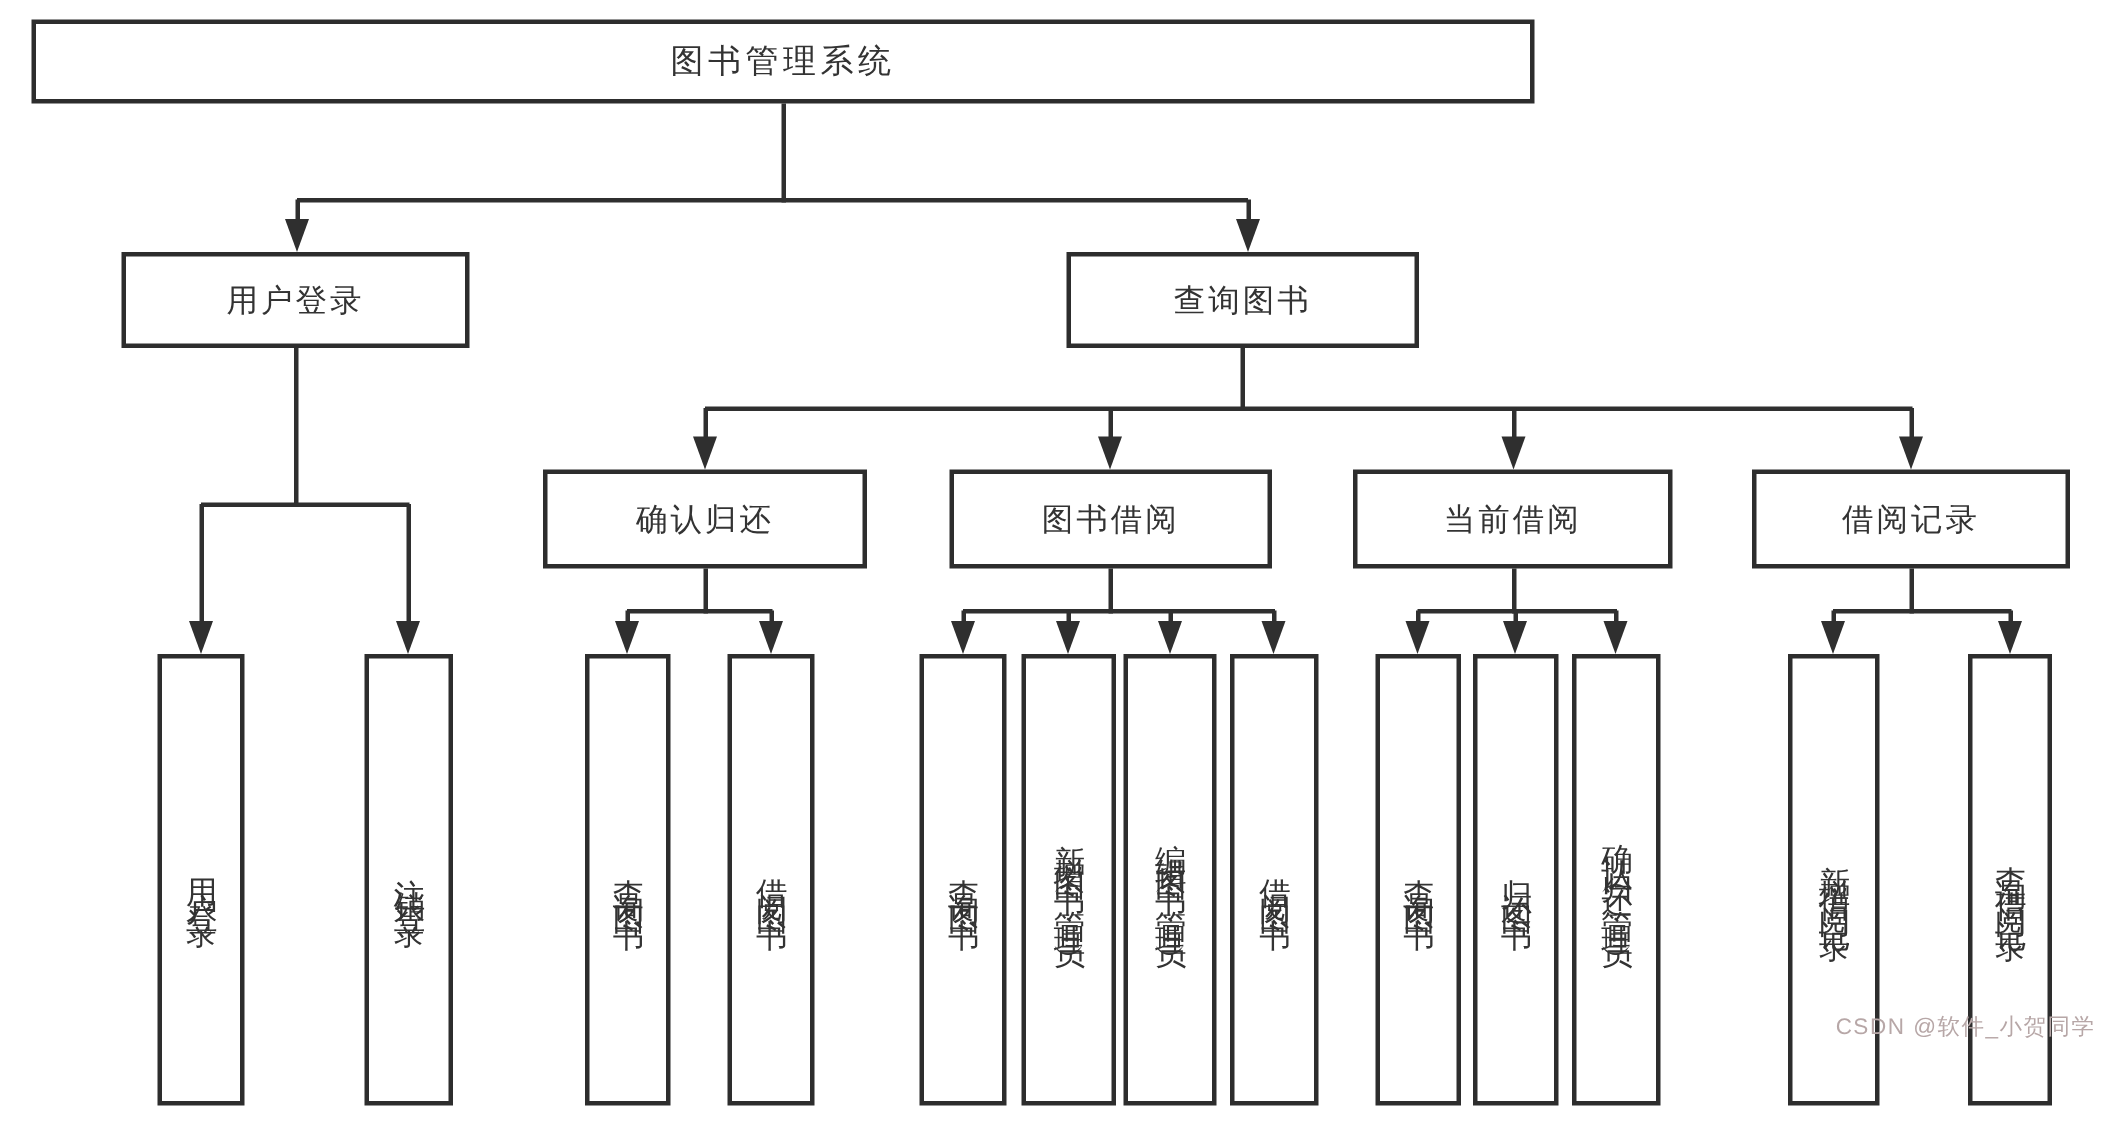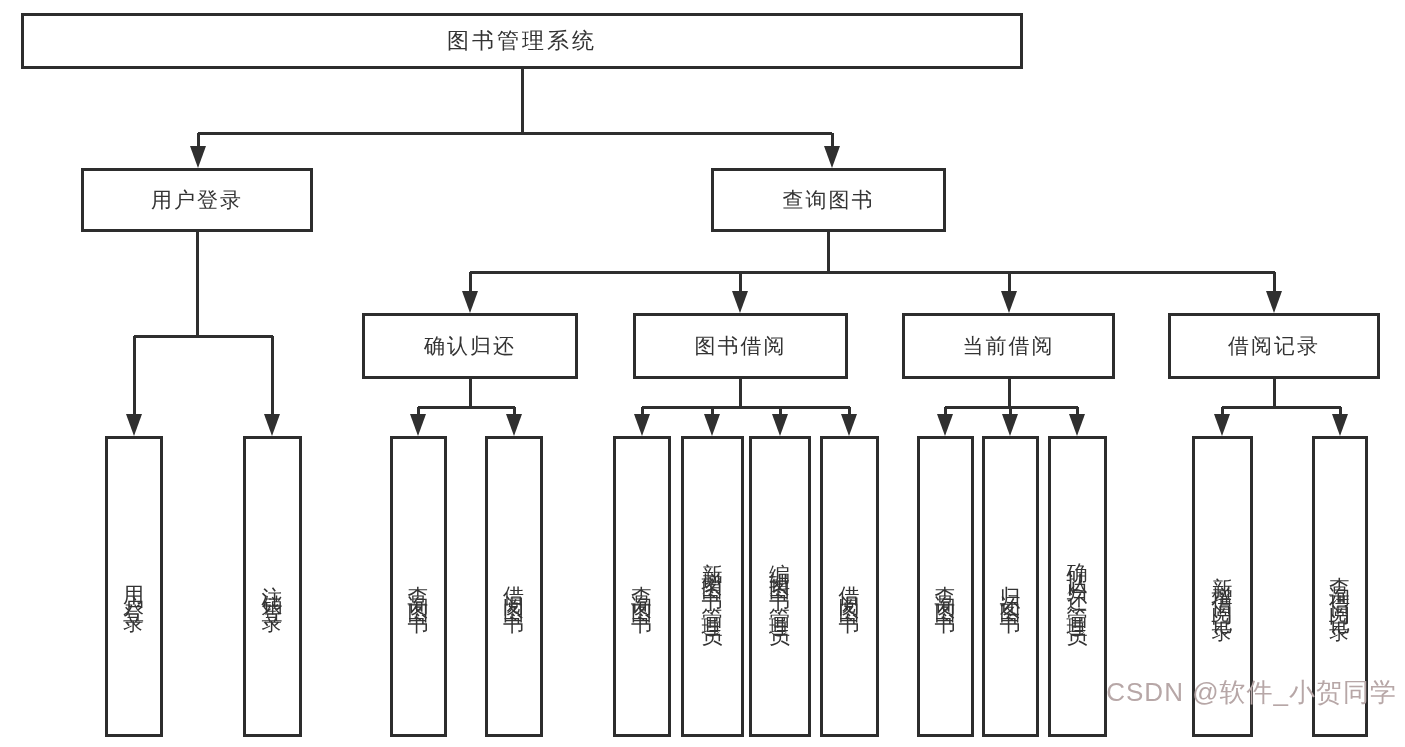--- a/index.html
+++ b/index.html
@@ -46,21 +46,21 @@
     position:absolute;
     width:0;height:0;
     border-left:8px solid transparent;
     border-right:8px solid transparent;
     border-top:22px solid var(--line);
   }
   .watermark{
     position:absolute;
     right:8px;
     top:675px;
-    font-size:26px;
+    font-size:15px;
     letter-spacing:1px;
     color:var(--wm);
     white-space:nowrap;
   }
 </style>
 </head>
 <body>
 
 <div class="stage">
 

